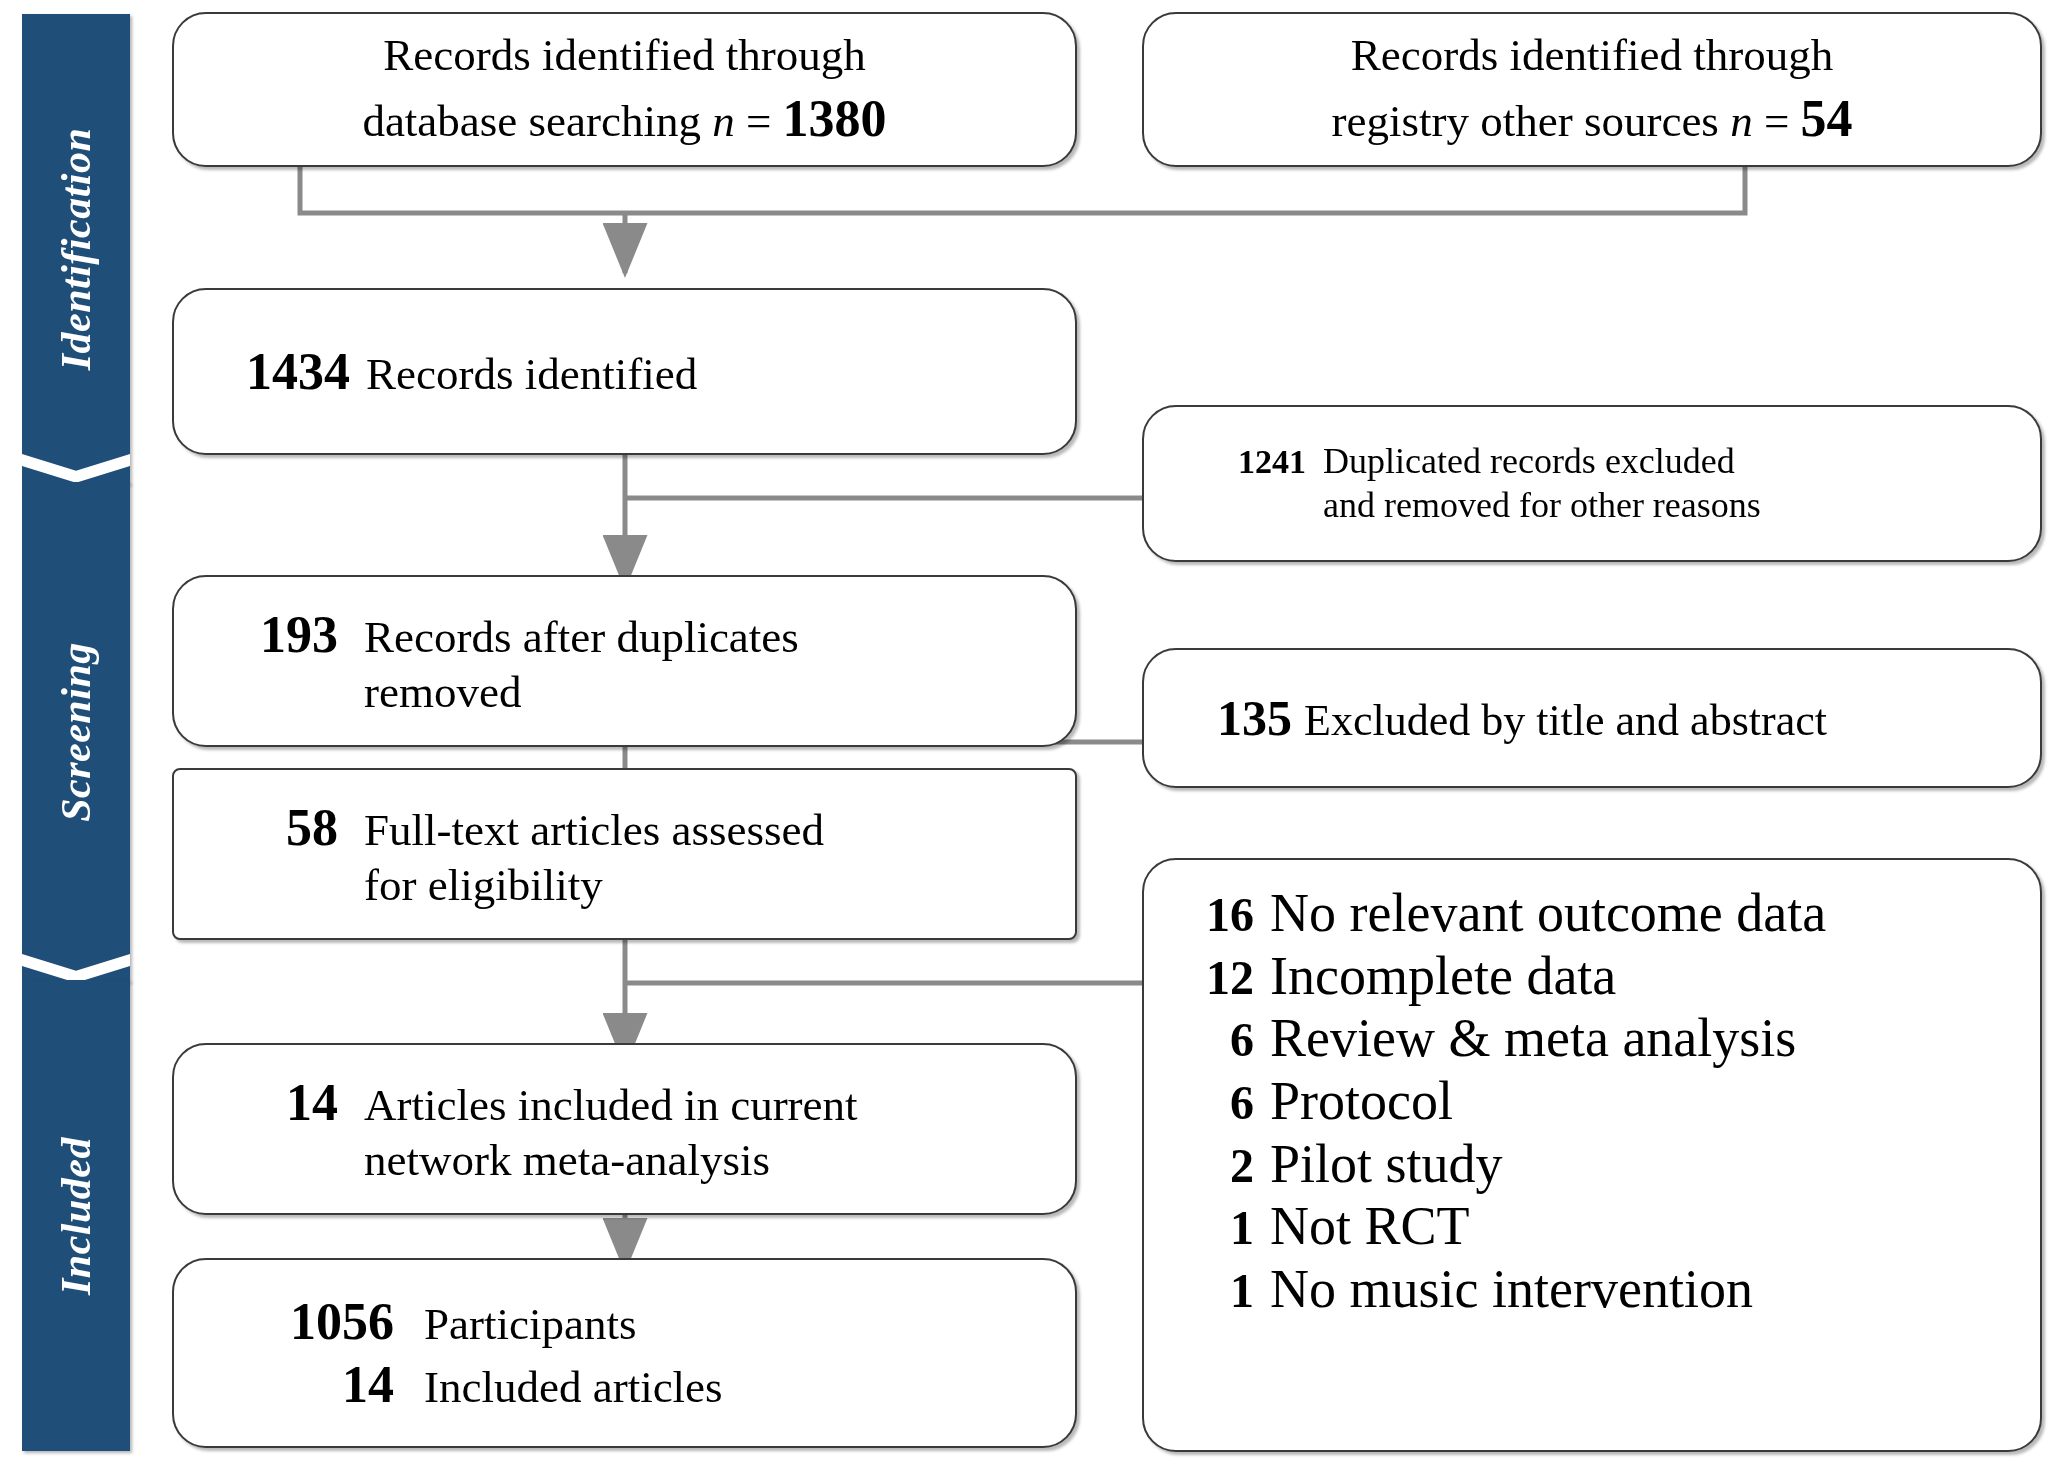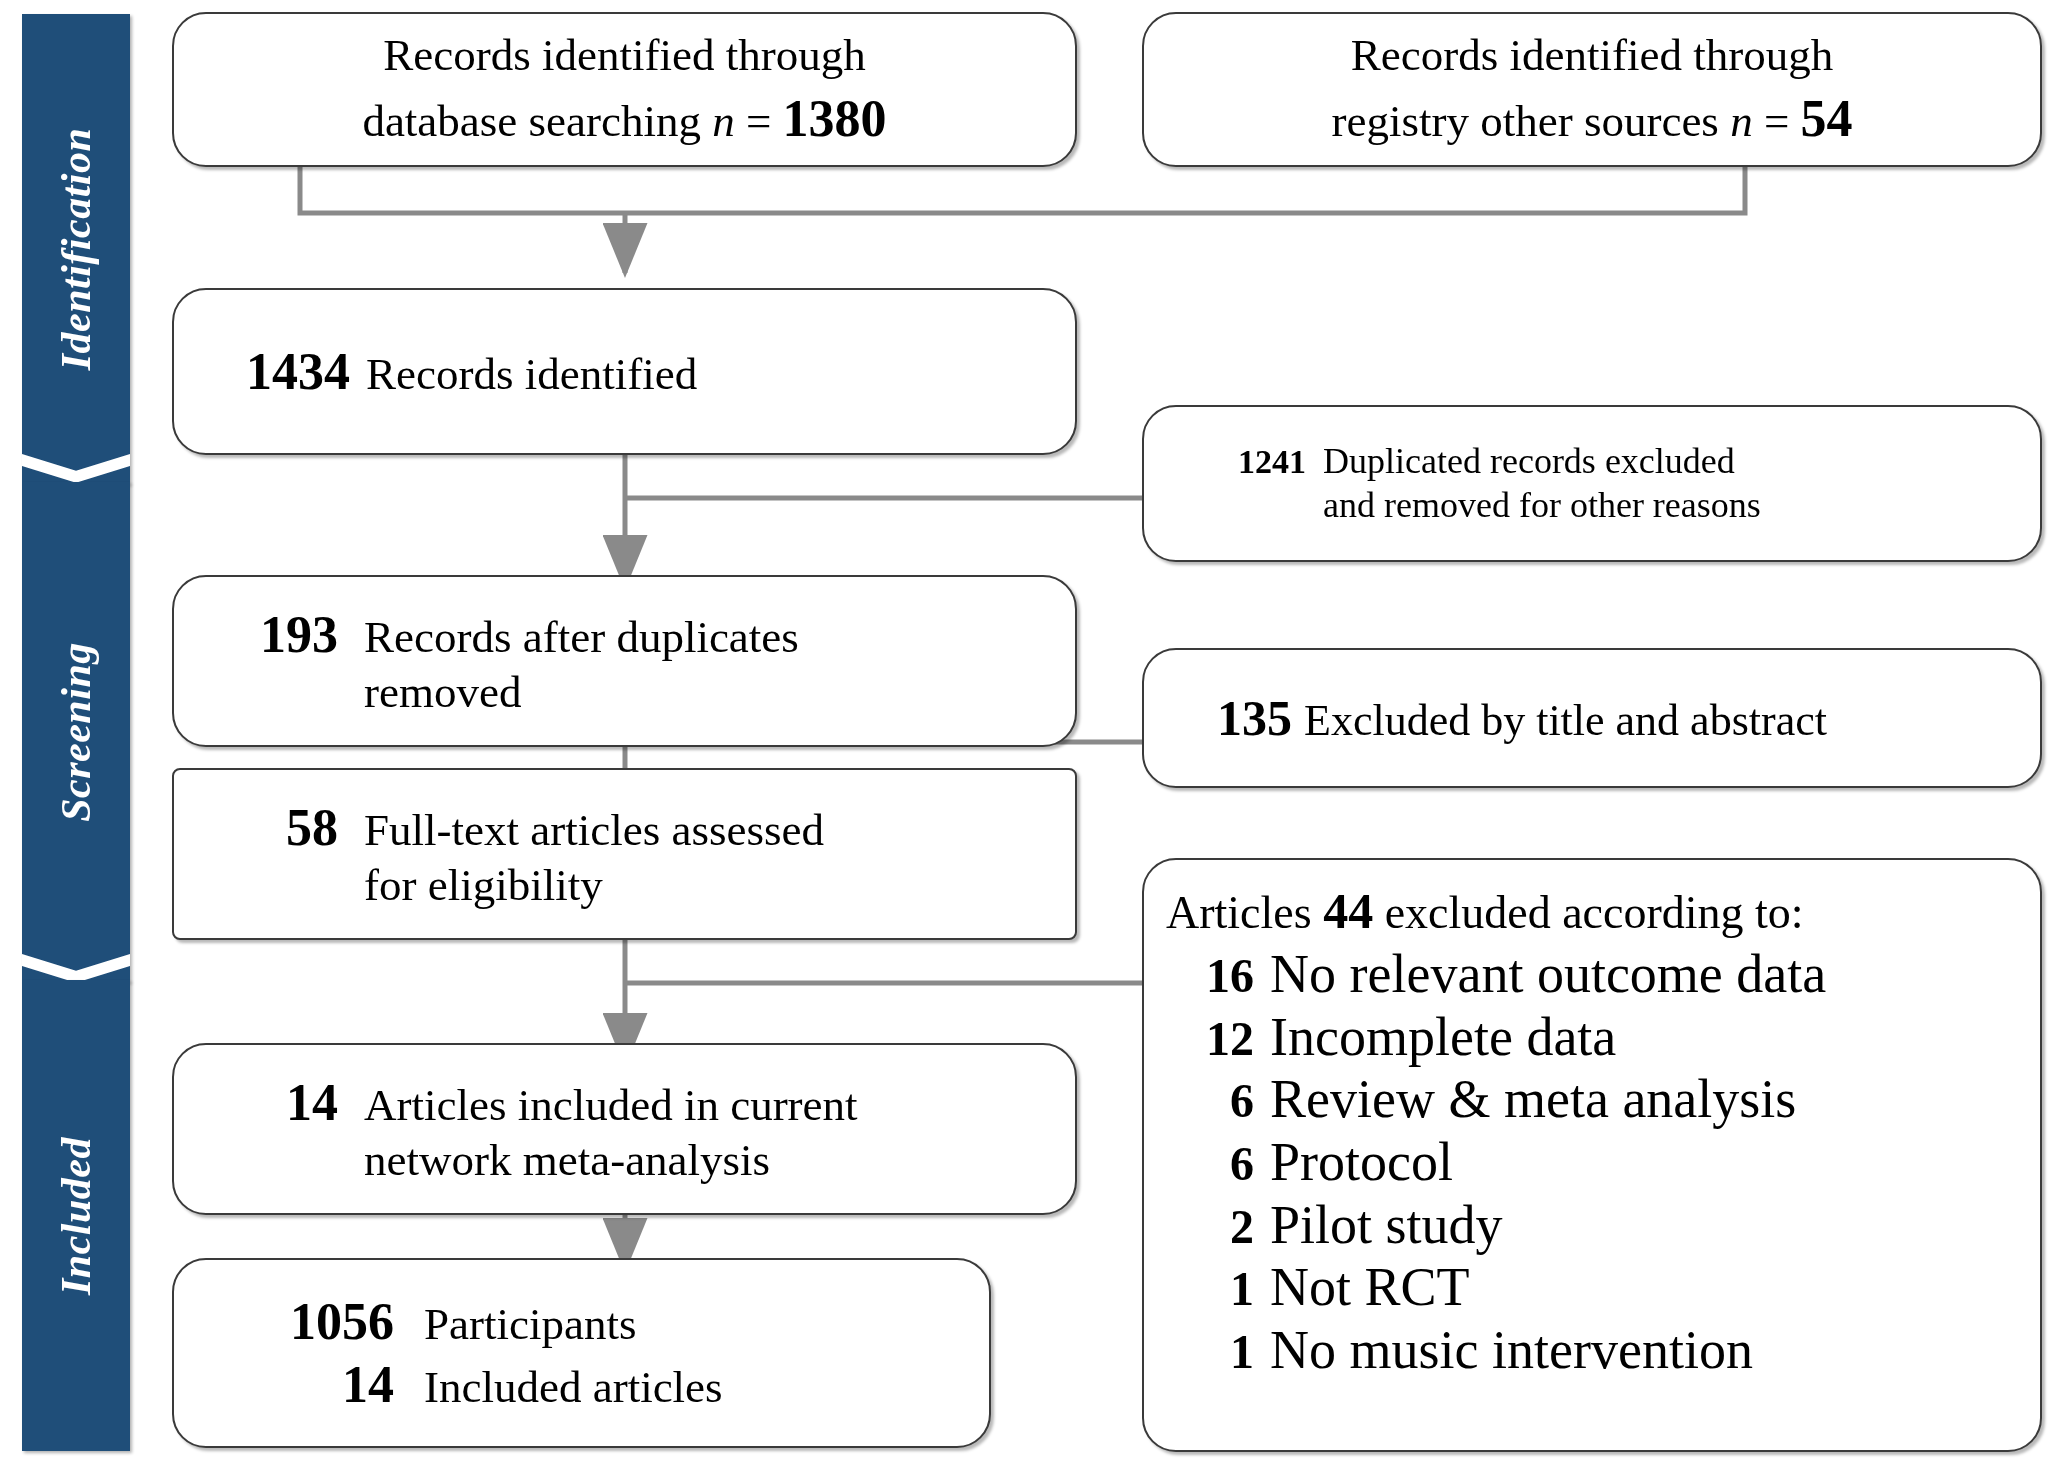--- a/index.html
+++ b/index.html
@@ -243,21 +243,20 @@
       <span class="txtcol" style="margin-left:26px;">
         <span class="ln2">Full-text articles assessed</span>
         <span class="ln2">for eligibility</span>
       </span>
     </div>
   </div>
 </div>
 
 <div class="node" style="left:1142px; top:858px; width:900px; height:594px; align-items:flex-start; padding-top:22px;">
   <div class="reasons">
-    <div class="reason-head"><span>Articles </span><span class="num" style="font-size:50px;">44</span><span> excluded according to:</span></div>
 
     <div class="reason-row">
       <span class="rnum">16</span>
       <span class="rtxt">No relevant outcome data</span>
     </div>
     <div class="reason-row">
       <span class="rnum">12</span>
       <span class="rtxt">Incomplete data</span>
     </div>
     <div class="reason-row">
@@ -288,21 +287,21 @@
     <div class="row">
       <span class="numcol" style="flex-basis:120px;">14</span>
       <span class="txtcol" style="margin-left:26px;">
         <span class="ln2">Articles included in current</span>
         <span class="ln2">network meta-analysis</span>
       </span>
     </div>
   </div>
 </div>
 
-<div class="node" style="left:172px; top:1258px; width:819px; height:190px;justify-content:flex-end;">
+<div class="node" style="left:172px; top:1258px; width:905px; height:190px;justify-content:flex-end;">
   <div class="ctr" style="padding:0 30px;">
     <div class="row">
       <span class="numcol" style="flex-basis:190px;">1056</span>
       <span class="txtcol" style="margin-left:30px;">Participants</span>
     </div>
     <div class="row">
       <span class="numcol" style="flex-basis:190px;">14</span>
       <span class="txtcol" style="margin-left:30px;">Included articles</span>
     </div>
   </div>

